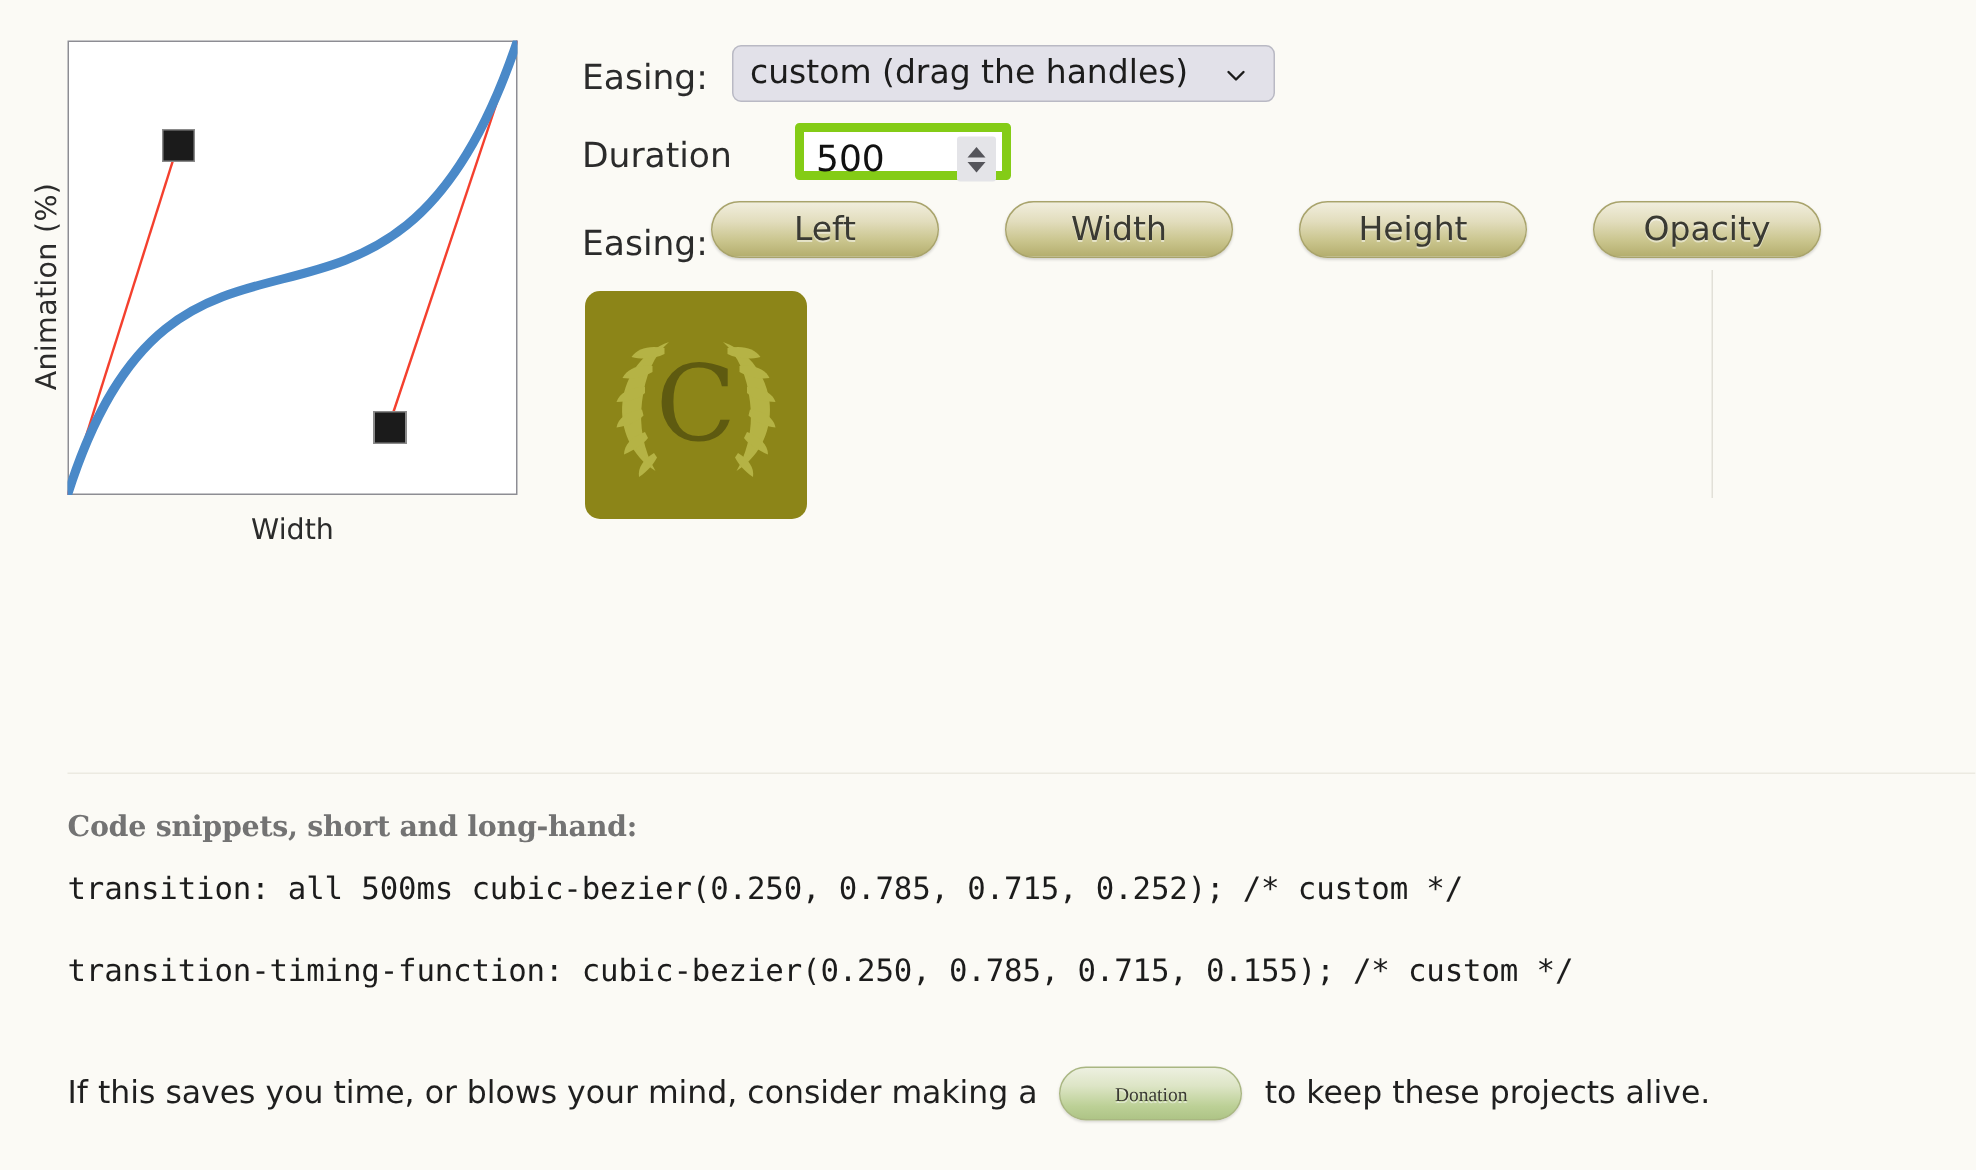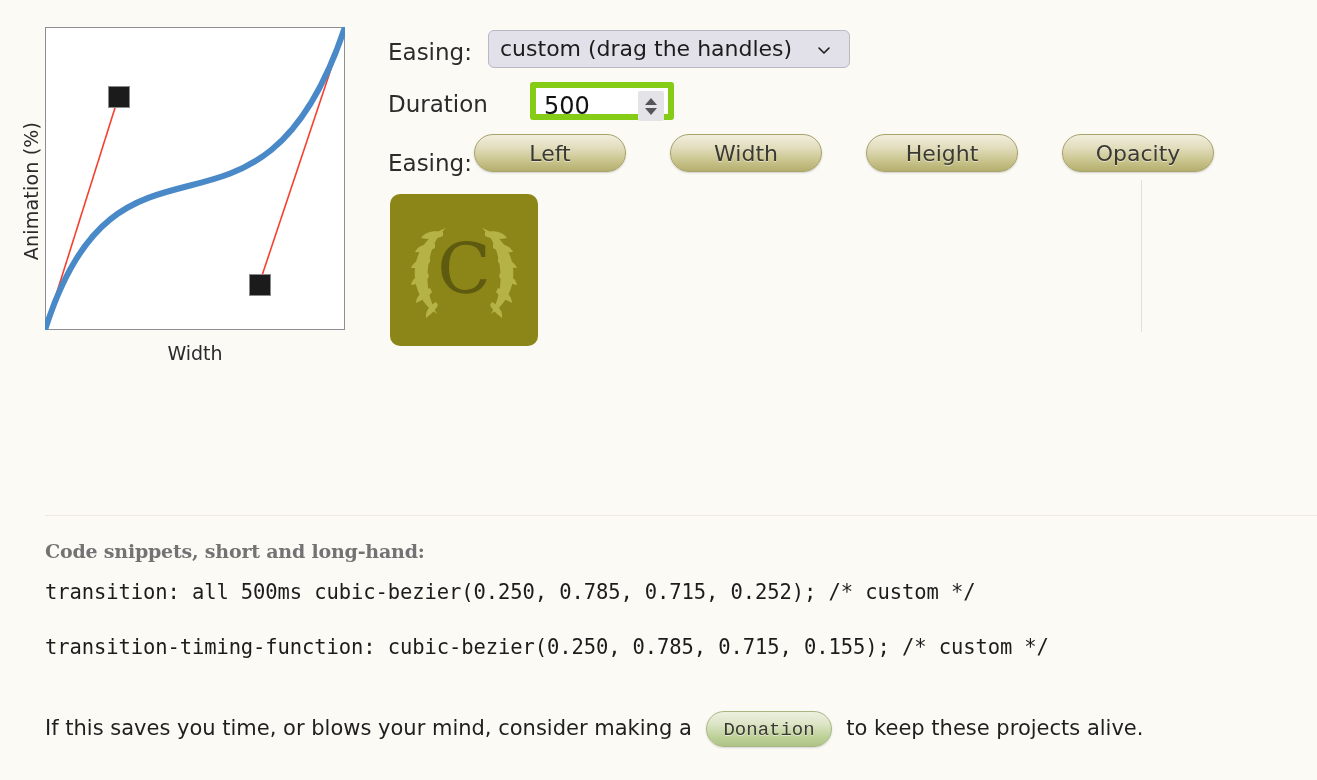--- a/index.html
+++ b/index.html
@@ -280,22 +280,22 @@
     white-space: nowrap;
     line-height: 36px;
   }
   #donation-button {
     display: inline-block;
     vertical-align: middle;
     min-width: 122px;
     height: 36px;
     line-height: 36px;
     text-align: center;
-    font-family: Liberation Mono, monospace;
-    font-size: 19px;
+    font-family: Liberation Serif, serif;
+    font-size: 13px;
     color: #3a3a33;
     background: linear-gradient(to bottom, #edf0e0 0%, #dde5c6 35%, #bcd096 75%, #aec486 100%);
     border: 1px solid #a9b682;
     border-radius: 18px;
     box-sizing: border-box;
     cursor: pointer;
     box-shadow: 0 1px 2px rgba(0,0,0,0.15);
     padding: 0 16px;
     margin: 0 8px;
     text-shadow: 0 1px 0 rgba(255,255,255,0.5);

